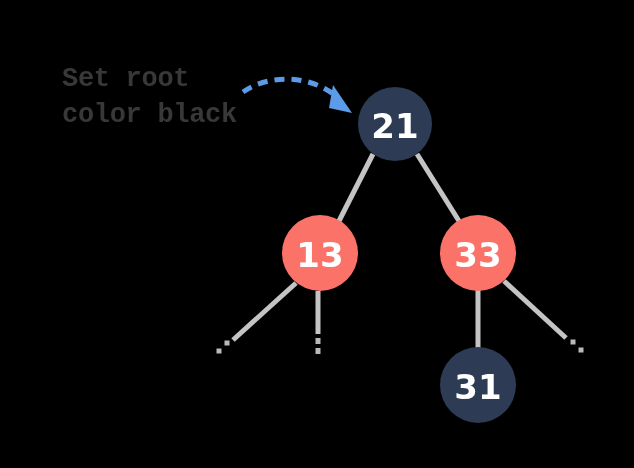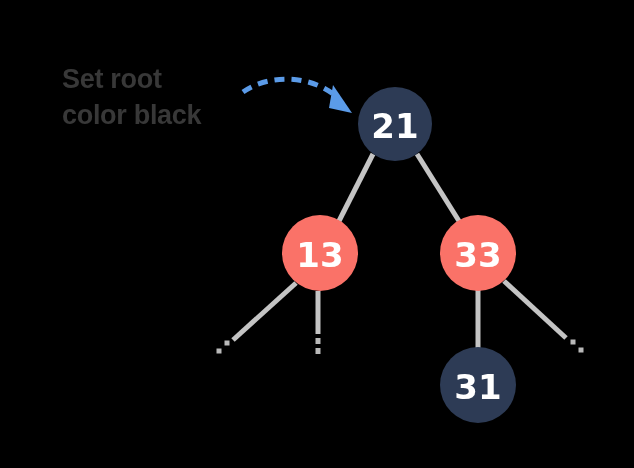--- a/index.html
+++ b/index.html
@@ -21,21 +21,21 @@
     left: 0;
     width: 634px;
     height: 468px;
   }
   .annotation-text {
     position: absolute;
     left: 62px;
     top: 62px;
     width: 200px;
     color: #383838;
-    font-family: Liberation Sans, sans-serif;
+    font-family: Liberation Mono, monospace;
     font-size: 27px;
     font-weight: bold;
     line-height: 1.32;
     letter-spacing: -0.3px;
     white-space: pre-line;
     text-align: left;
     user-select: none;
   }
   .node-label {
     font-family: "DejaVu Sans", sans-serif;

